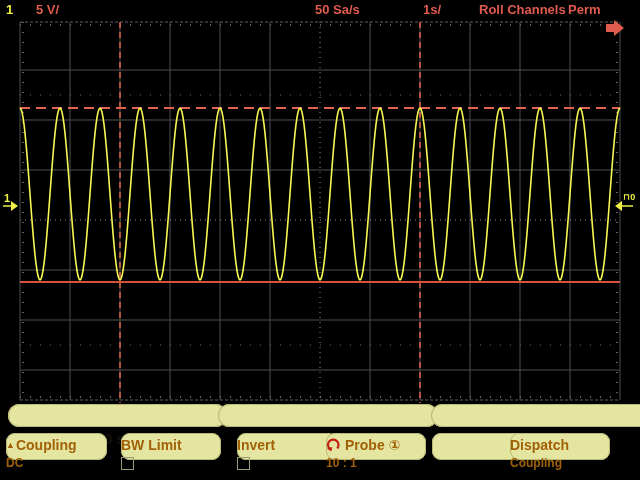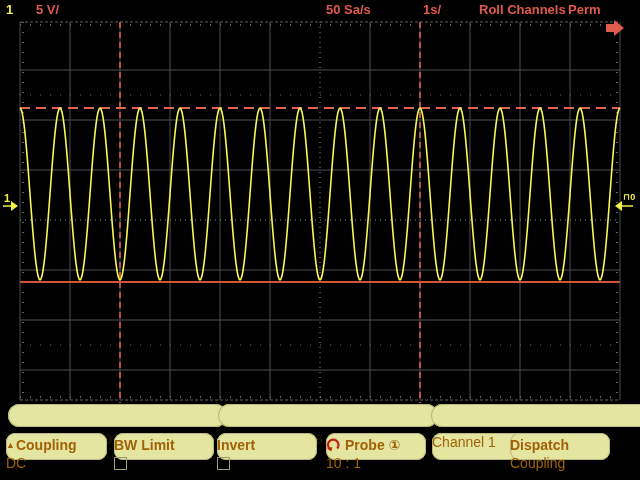--- a/index.html
+++ b/index.html
@@ -17,21 +17,21 @@
     color:#141408;font-size:15px;font-weight:bold;line-height:23px;white-space:pre;
     box-shadow:inset 0 0 0 1px #b9b975;
   }
   .pill span{white-space:pre;}
   
   .softkey{
     position:absolute;top:433px;height:27px;width:100px;background:#e5e5a2;border-radius:9px;
     color:#a16207;box-shadow:inset 0 0 0 1px #b9b975;cursor:pointer;
   }
   .sk-line1{margin-top:4px;font-size:14px;font-weight:bold;line-height:17px;white-space:pre;}
-  .sk-line2{font-size:14px;font-weight:normal;line-height:18px;white-space:pre;}
+  .sk-line2{font-size:12px;font-weight:bold;line-height:18px;white-space:pre;}
   .sk-arrow{font-size:9px;vertical-align:2px;margin-right:1px;}
   .checkbox{
     display:inline-block;width:11px;height:11px;margin-top:3px;
     border:1.5px solid #9b9b78;background:transparent;
   }
   .knob-icon{vertical-align:-2px;margin-right:4px;}
 </style>
 </head>
 <body>
 
@@ -76,61 +76,60 @@
       <polygon points="11,201 18,206 11,211" fill="#f0f046"></polygon>
       <text x="623" y="200" fill="#f0f046" font-size="9" font-weight="bold" font-family="Liberation Sans, DejaVu Sans, sans-serif">⊓0</text>
       <line x1="621" y1="206" x2="633" y2="206" stroke="#f0f046" stroke-width="1.5"></line>
       <polygon points="622,201 615,206 622,211" fill="#f0f046"></polygon>
       <polygon points="606,24 614,24 614,20 624,28 614,36 614,32 606,32" fill="#e05a4e"></polygon>
     </svg>
 
   <div class="status">
     <span class="chan" style="left:6px">1</span>
     <span style="left:36px">5 V/</span>
-    <span style="left:326px">50 Sa/s</span>
+    <span style="left:315px">50 Sa/s</span>
     <span style="left:423px">1s/</span>
     <span style="left:479px">Roll Channels</span>
     <span style="left:568px">Perm</span>
   </div>
 
   <div class="pill" style="left:8px;width:202px;padding-left:17px">
     <span>ΔX =  6.00 s</span>
   </div>
   <div class="pill" style="left:218px;width:207px;padding-left:13px">
     <span>1/ΔX = 166.75 mHz</span>
   </div>
   <div class="pill" style="left:431px;width:207px;padding-left:13px">
     <span>ΔY ① = 17.20 V</span>
   </div>
 
   <div class="softkey" style="left:6px;width:101px">
     <div class="sk-line1"><span class="sk-arrow">▲</span><span>Coupling</span></div>
     <div class="sk-line2">DC</div>
   </div>
 
-  <div class="softkey" style="left:114px">
+  <div class="softkey" style="left:121px">
     <div class="sk-line1">BW Limit</div>
     <div class="sk-line2"><span class="checkbox"></span></div>
   </div>
 
-  <div class="softkey" style="left:217px">
+  <div class="softkey" style="left:237px">
     <div class="sk-line1">Invert</div>
     <div class="sk-line2"><span class="checkbox"></span></div>
   </div>
 
   <div class="softkey" style="left:326px">
     <div class="sk-line1"><svg class="knob-icon" width="15" height="15" viewBox="0 0 15 15">
           <path d="M 4.2,12.2 A 5.3,5.3 0 1 1 11.2,11.4" stroke="#c22010" stroke-width="2.2" fill="none"></path>
           <polygon points="5.2,14.6 1.0,11.4 6.4,9.9" fill="#c22010"></polygon>
         </svg><span>Probe ①</span></div>
     <div class="sk-line2">10 : 1</div>
   </div>
 
   <div class="softkey" style="left:432px;width:99px">
-    <div class="sk-line2">Channel 1</div>
   </div>
 
   <div class="softkey" style="left:510px">
     <div class="sk-line1">Dispatch</div>
     <div class="sk-line2">Coupling</div>
   </div>
 
 </div>
 
 </body></html>

